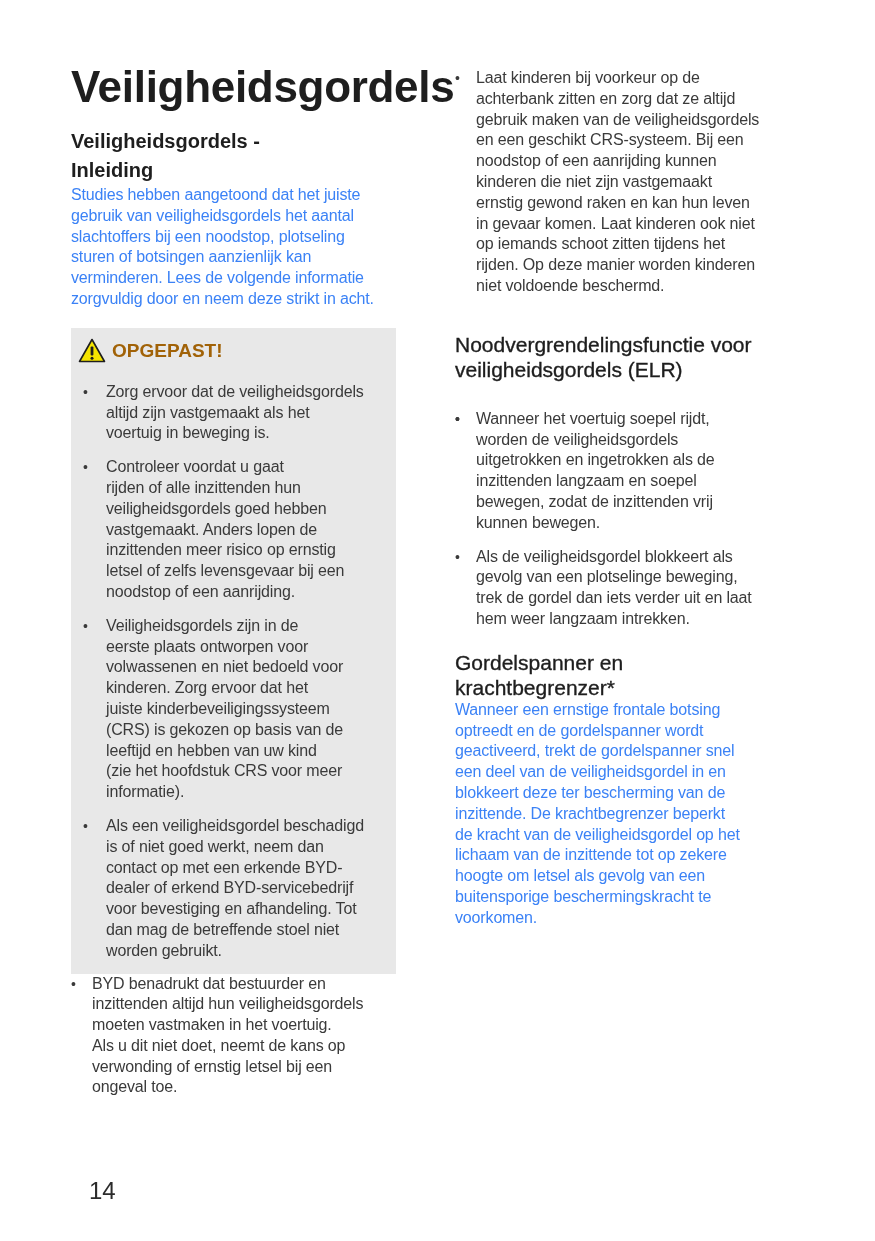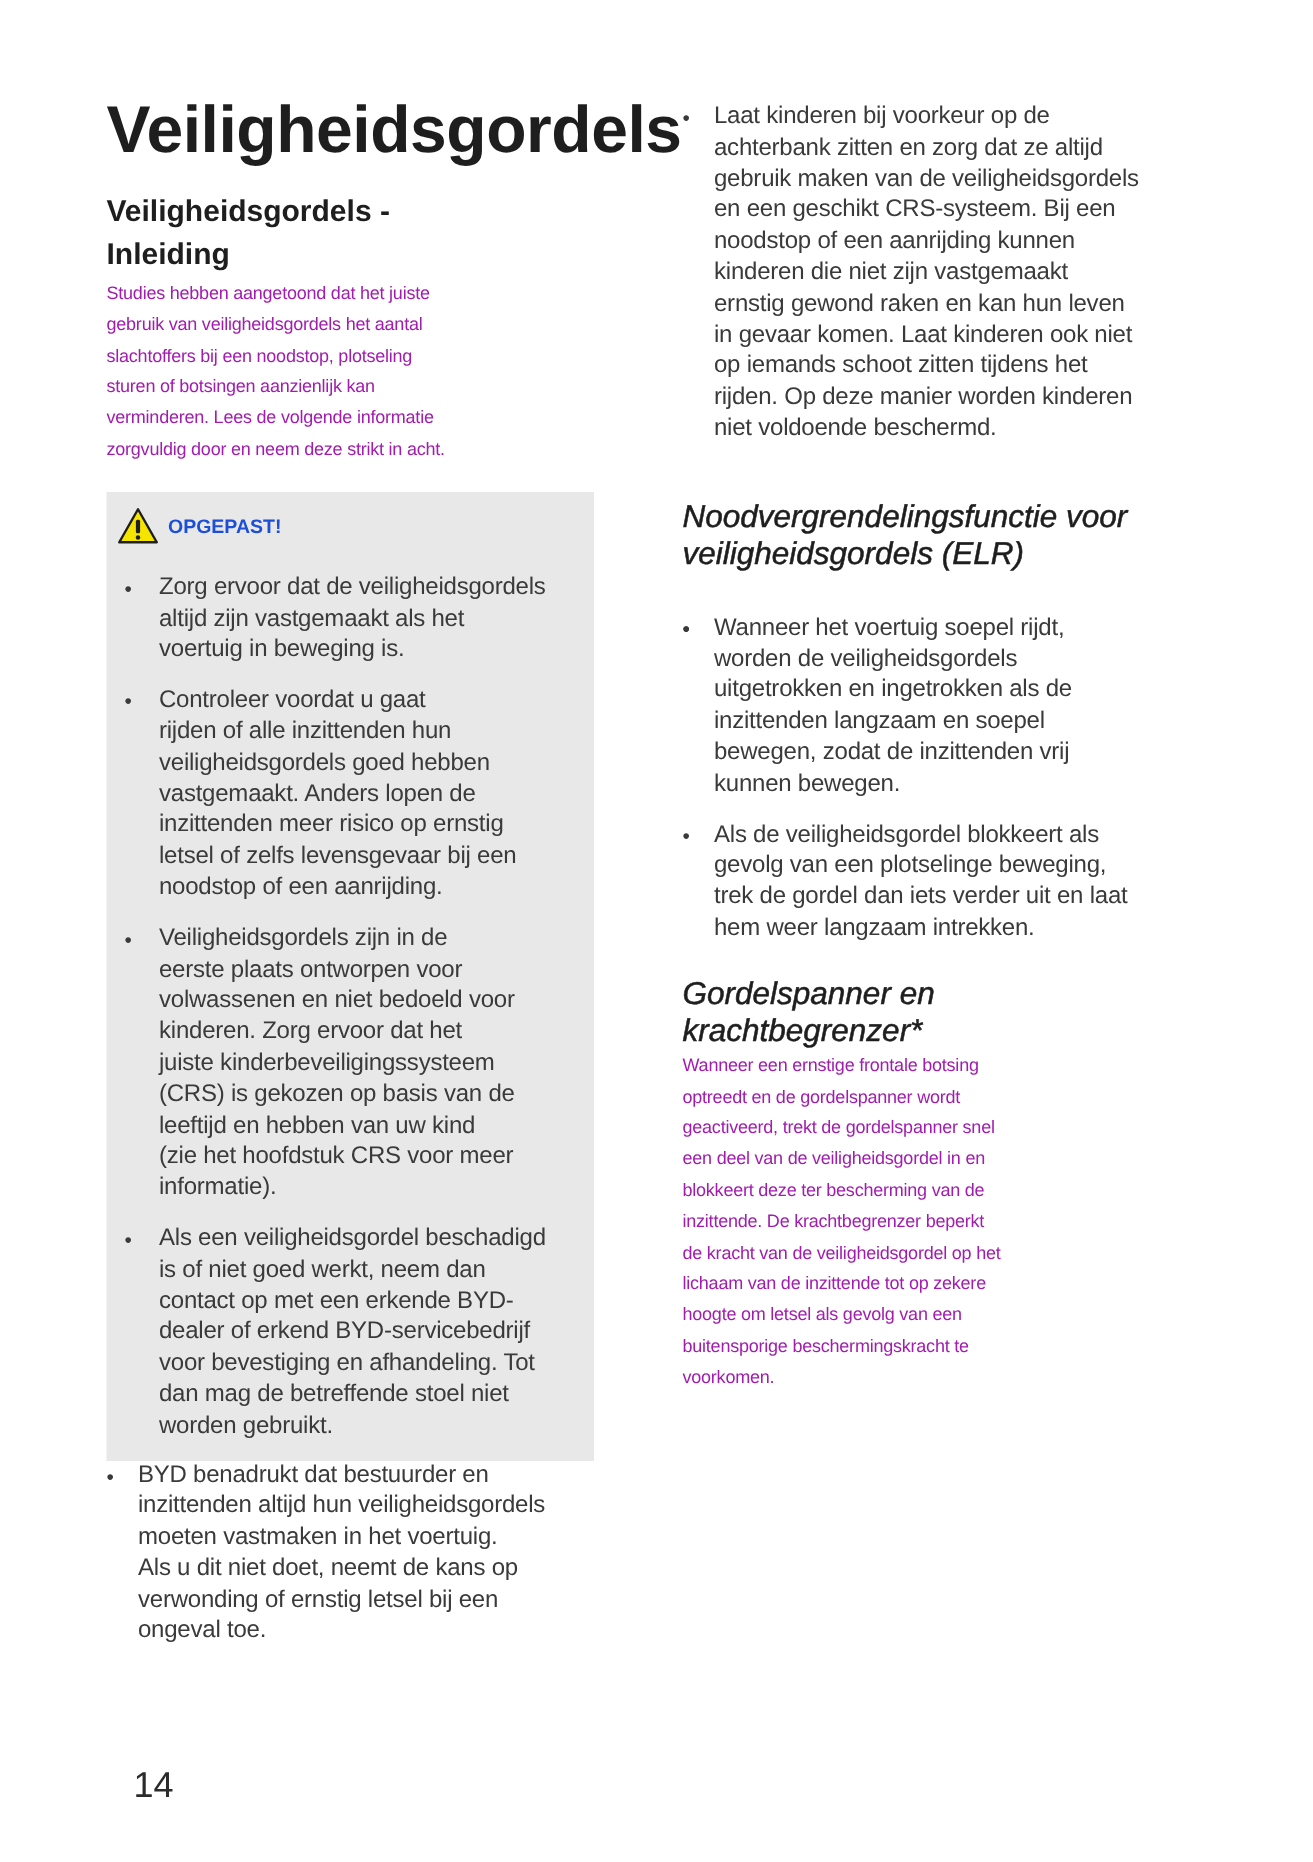--- a/index.html
+++ b/index.html
@@ -2,28 +2,28 @@
 <html><head>
 <meta charset="utf-8">
 <style>
   html, body { margin: 0; padding: 0; background: #ffffff; }
   body { width: 875px; height: 1241px; position: relative; overflow: hidden;
          font-family: "Liberation Sans", "DejaVu Sans", sans-serif; color: #2b2b2b; }
   .col-left { position: absolute; left: 71px; top: 64px; width: 330px; }
   .col-right { position: absolute; left: 455px; top: 68px; width: 335px; }
   h1 { margin: 0; font-size: 44px; font-weight: bold; color: #1e1e1e; letter-spacing: -0.3px; line-height: 46px; }
   h2 { margin: 0; font-size: 20px; font-weight: bold; color: #1e1e1e; line-height: 29px; }
-  h3 { margin: 0; font-size: 21px; font-weight: normal; color: #1e1e1e; line-height: 25px; font-style: italic; -webkit-text-stroke: 0.35px #1e1e1e; }
+  h3 { margin: 0; font-size: 21px; font-weight: normal; color: #1e1e1e; line-height: 25px; -webkit-text-stroke: 0.35px #1e1e1e; }
   .intro-h2 { margin-top: 17px; }
-  p.body { margin: 0; font-size: 12px; line-height: 20.8px; font-weight: normal; color: #a21caf; letter-spacing: -0.15px; }
+  p.body { margin: 0; font-size: 16px; line-height: 20.8px; font-weight: normal; color: #3b82f6; letter-spacing: -0.15px; }
   .intro-p { margin-top: 25px; }
   .warn-box { margin-top: 18px; margin-left: 0; width: 325px; background: #e8e8e8; padding: 10px 0 12px 0; box-sizing: border-box; }
   .warn-head { display: flex; align-items: center; padding-left: 7px; height: 26px; }
   .warn-icon { width: 28px; height: 25px; margin-right: 6px; }
-  .warn-title { font-size: 13px; font-weight: bold; color: #1d4ed8; text-align: center; }
+  .warn-title { font-size: 19px; font-weight: bold; color: #a16207; text-align: center; }
   ul.bul { list-style: none; margin: 0; padding: 0; }
   ul.bul li { position: relative; font-size: 16px; line-height: 20.8px; color: #3a3a3a; letter-spacing: -0.15px; }
   ul.bul li .dot { position: absolute; left: 0; top: 0; font-size: 14px; color: #3a3a3a; }
   .warn-box ul.bul { margin-top: 18px; padding-left: 12px; padding-right: 8px; }
   .warn-box ul.bul li { padding-left: 23px; margin-bottom: 13px; }
   .warn-box ul.bul li:last-child { margin-bottom: 0; }
   .after-warn { margin-top: 27px; }
   .after-warn li { padding-left: 21px; }
   .col-right ul.bul li { padding-left: 21px; margin-bottom: 13px; }
   .right-first { margin-top: 0; }

